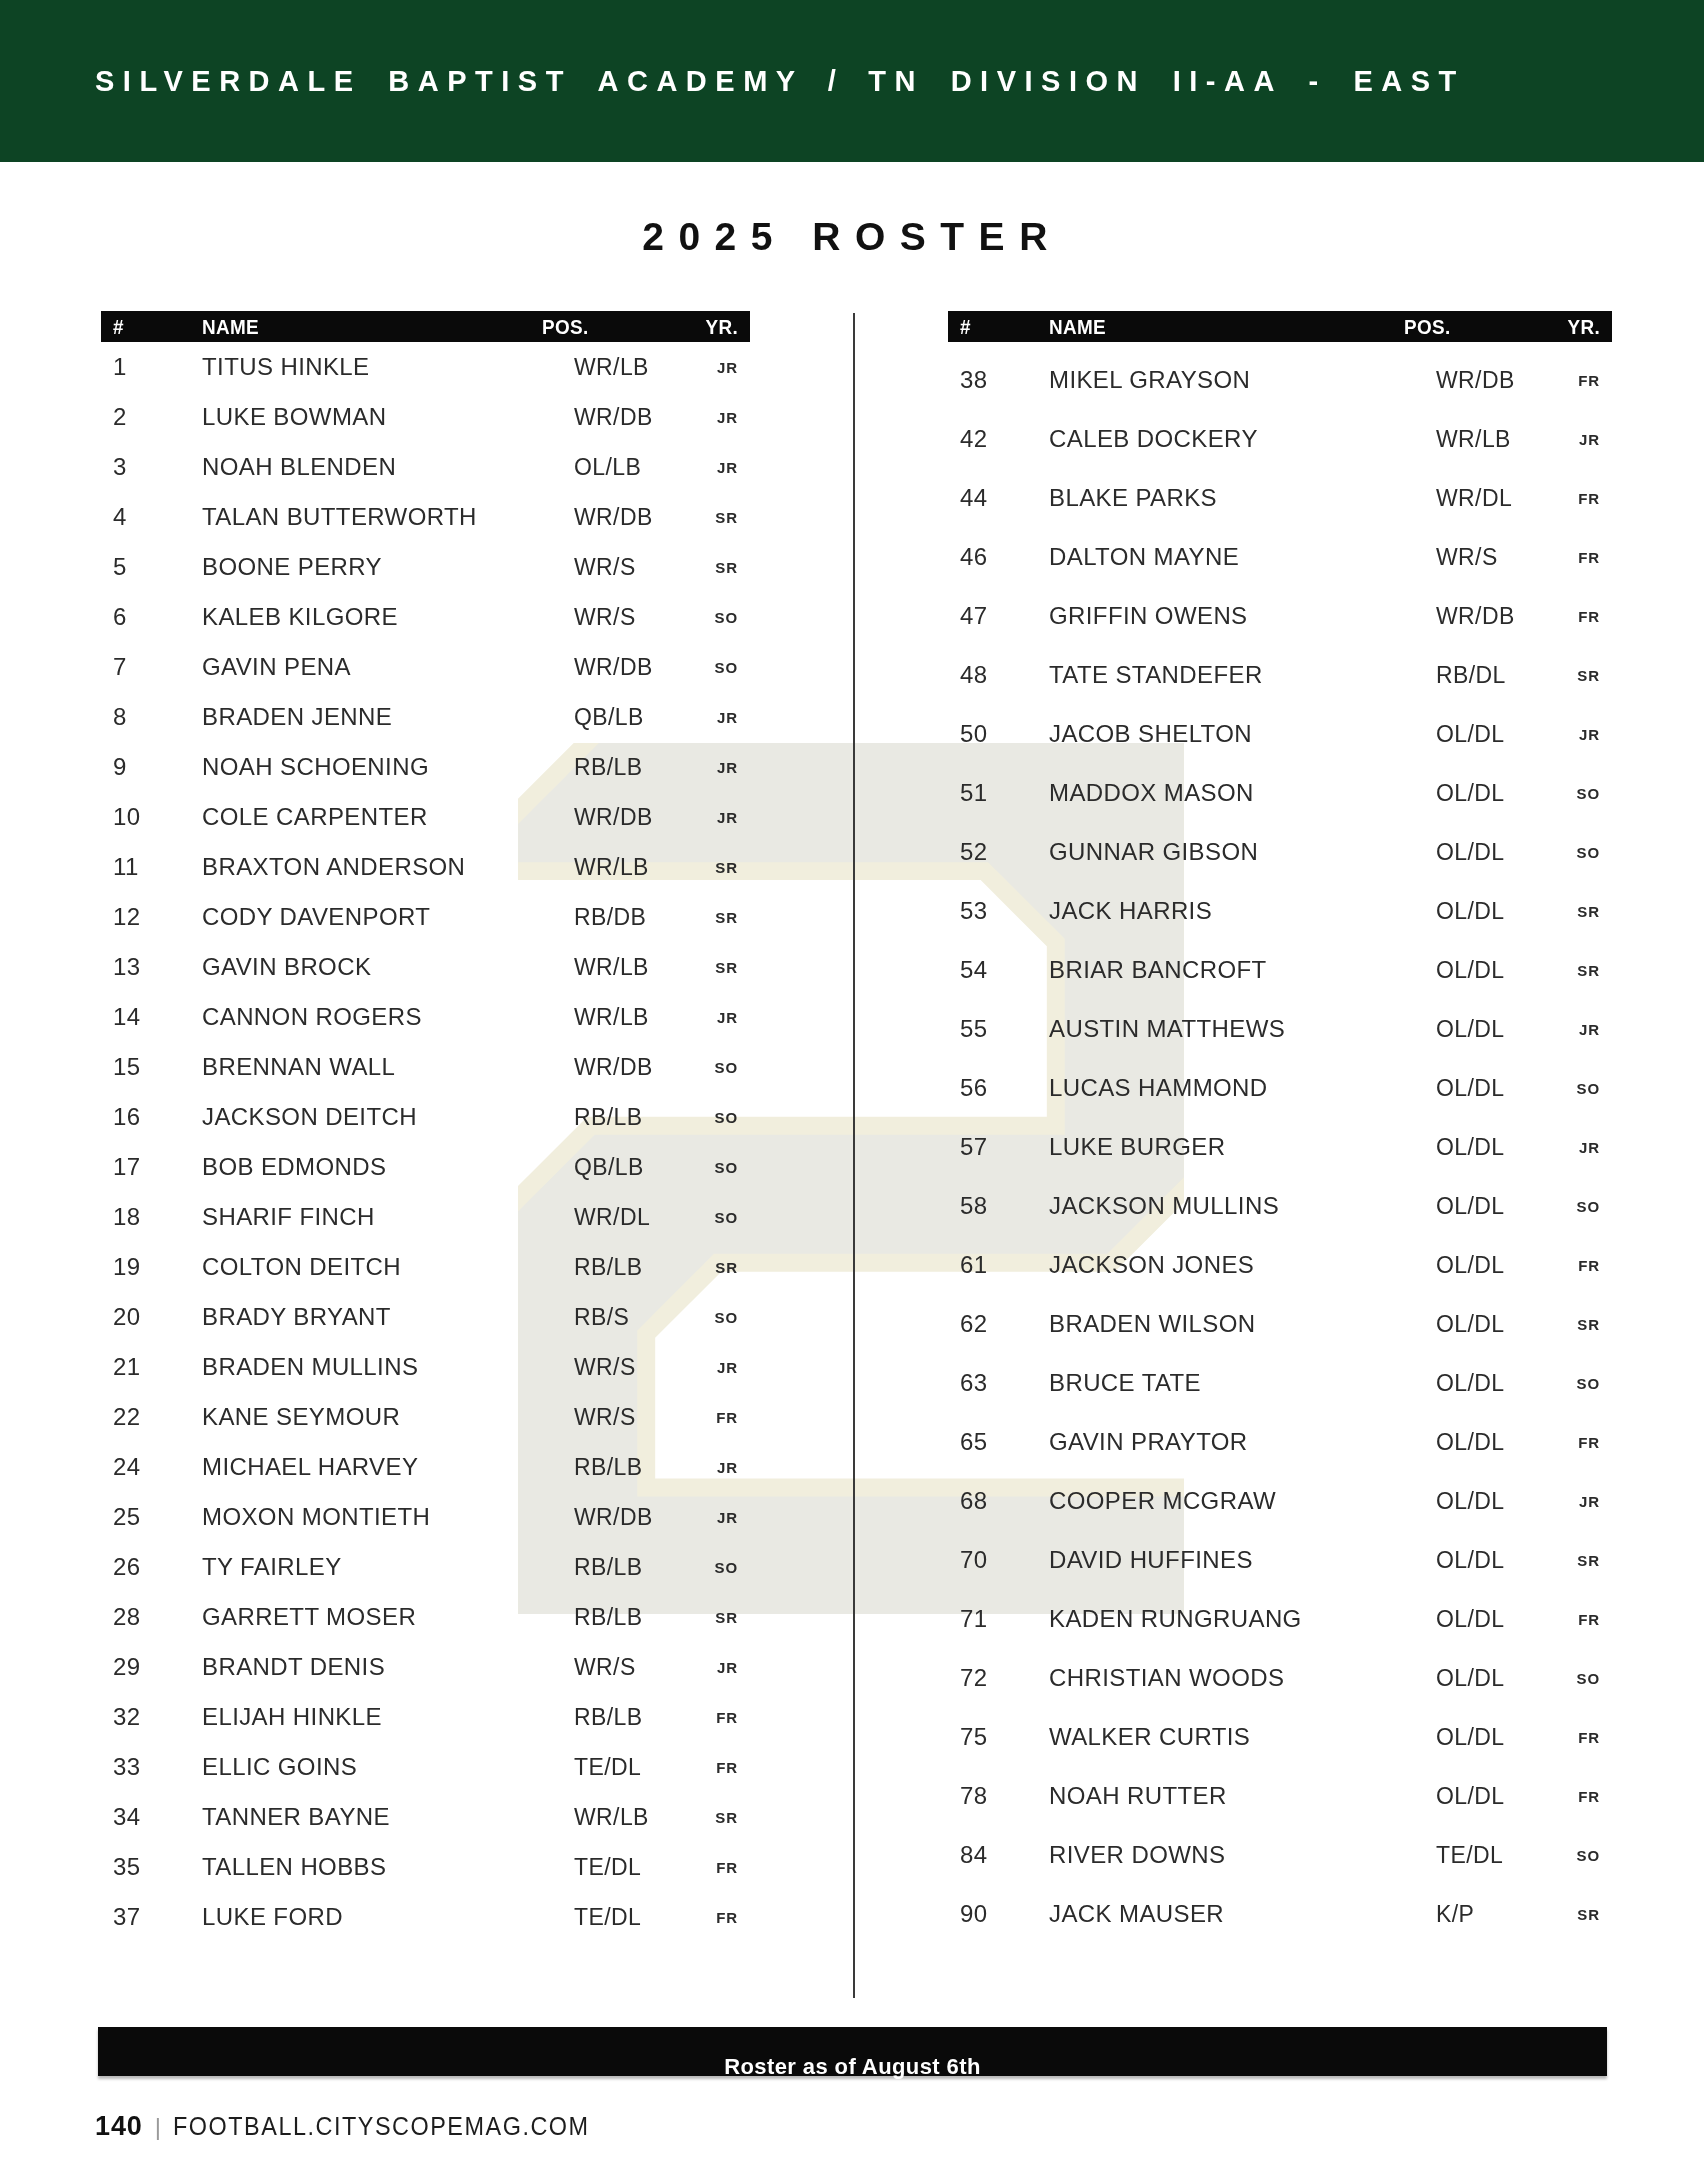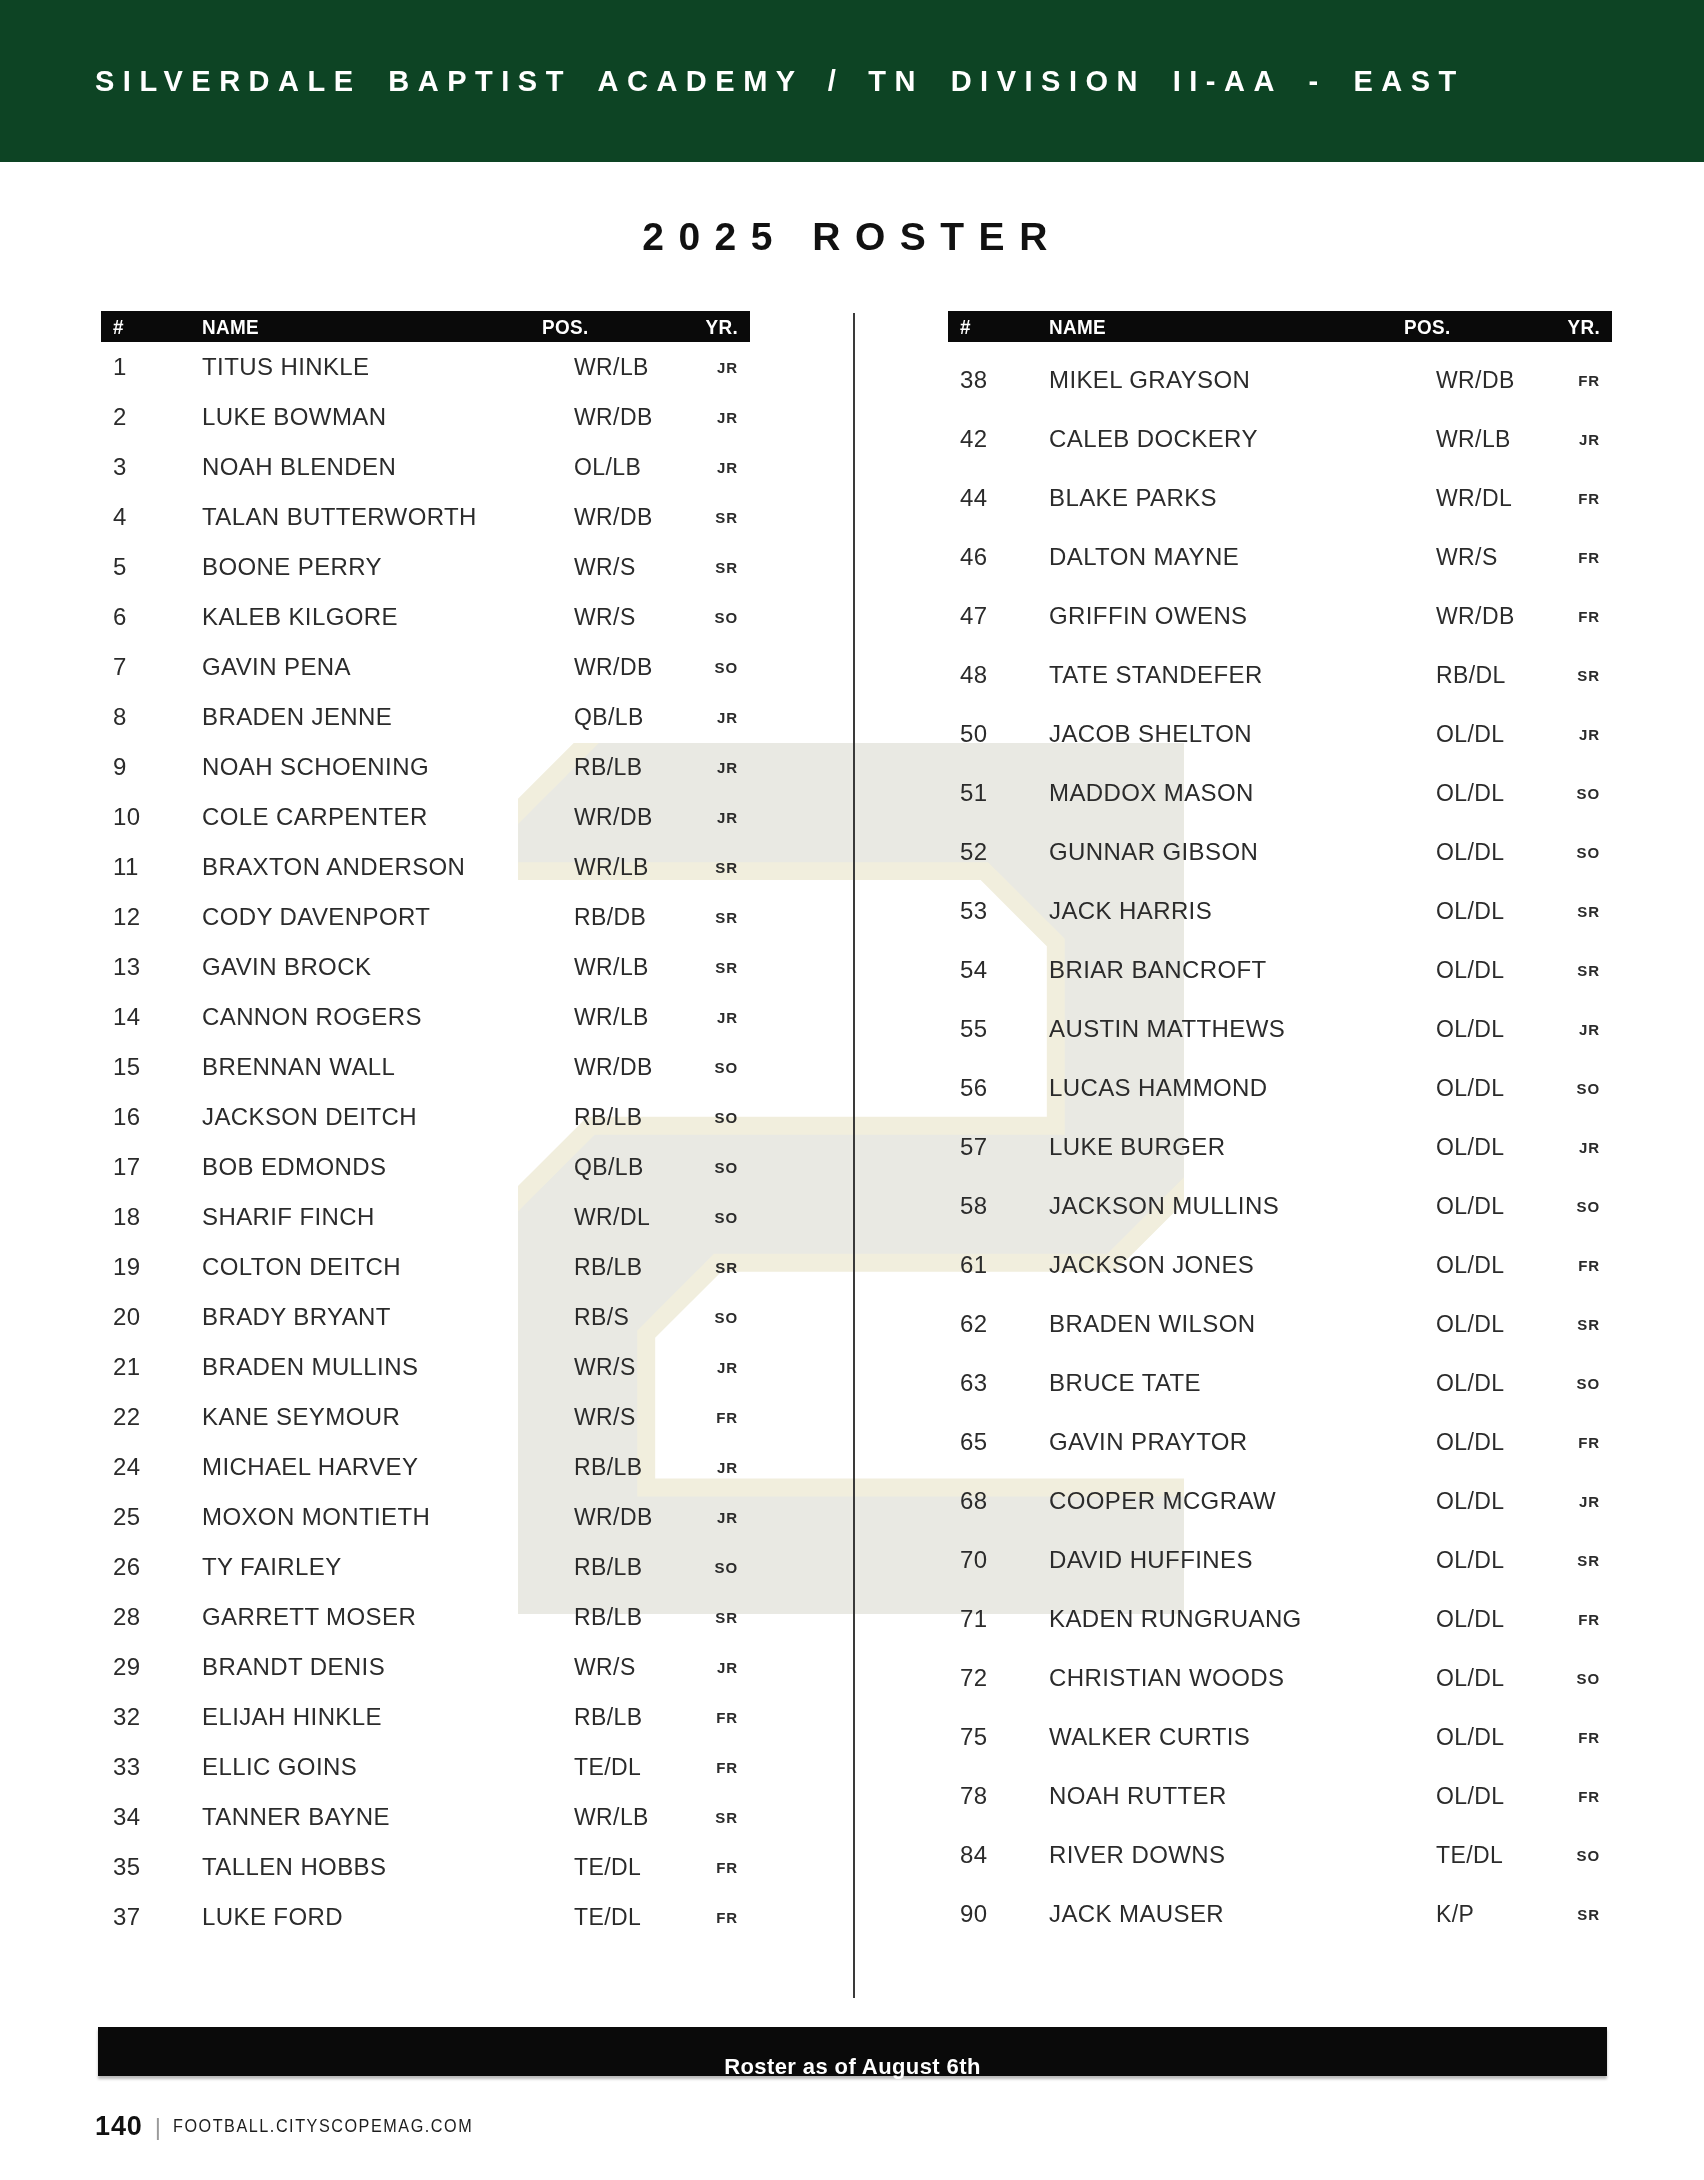--- a/index.html
+++ b/index.html
@@ -47,21 +47,21 @@
   .vdivider{position:absolute;left:853px;top:313px;width:1.7px;height:1685px;background:var(--divider);z-index:2;}
 
   
   .footer-bar{position:absolute;left:98px;top:2027px;width:1509px;height:49px;background:var(--bar);
               display:flex;align-items:center;justify-content:center;z-index:2;
               box-shadow:0 3.4px 2.6px rgba(0,0,0,0.28);}
   .footer-bar-text{color:#fff;font-weight:bold;font-size:22px;letter-spacing:0.4px;margin-top:30px;}
   .pageinfo{position:absolute;left:95px;top:2111px;display:flex;align-items:center;z-index:2;}
   .page-num{font-weight:bold;font-size:27px;color:#111;letter-spacing:0.9px;}
   .page-sep{color:#9a9a9a;font-weight:300;font-size:24px;margin:0 12px;}
-  .page-site{font-size:18px;color:#1d1d1d;letter-spacing:1.7px;font-weight:500;}
+  .page-site{font-size:26px;color:#1d1d1d;letter-spacing:1.7px;font-weight:500;}
 </style>
 </head>
 <body>
 
 <div class="page">
 
   <div class="banner">
     <div class="banner-text">
       <span>SILVERDALE BAPTIST ACADEMY</span><span class="banner-sep">/</span><span>TN DIVISION II-AA - EAST</span>
     </div>

